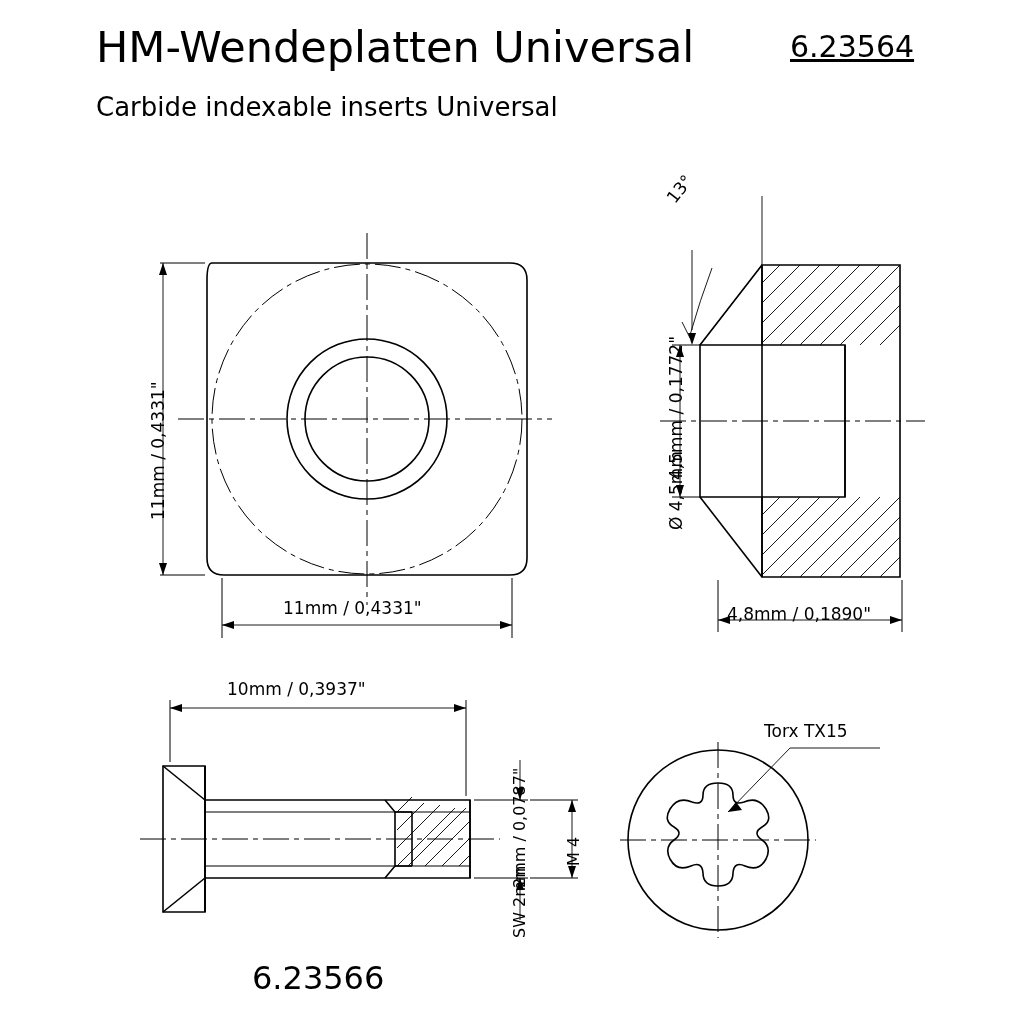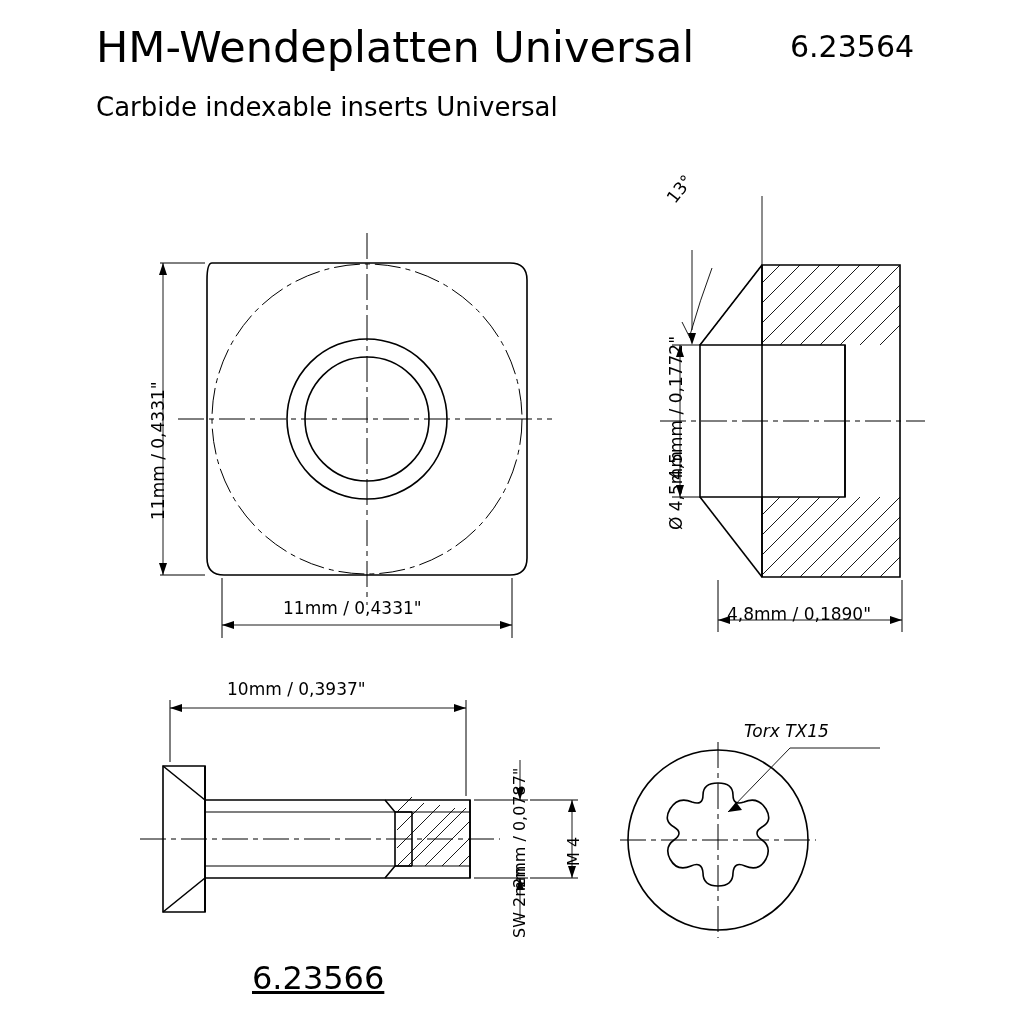--- a/index.html
+++ b/index.html
@@ -36,26 +36,26 @@
   .title-en {
     left: 96px;
     top: 94px;
     font-size: 26px;
     text-align: right;
   }
   .art-no {
     left: 790px;
     top: 32px;
     font-size: 30px;
+    text-decoration: underline;
   }
   .art-no-2 {
     left: 252px;
     top: 962px;
     font-size: 32px;
-    text-decoration: underline;
   }
   .dim {
     font-size: 17px;
   }
   .dim-small {
     font-size: 16px;
   }
   .rot90 {
     transform: rotate(-90deg);
     transform-origin: 0 0;
@@ -287,13 +287,13 @@
 <div class="txt dim" style="left:664px; top:196px; transform:rotate(-52deg); transform-origin:0 0;">13°</div>
 <div class="txt dim rot90" style="left:668px; top:480px;">4,5mm / 0,1772"</div>
 <div class="txt dim rot90" style="left:668px; top:530px;">Ø 4,5mm</div>
 <div class="txt dim" style="left:727px; top:606px;">4,8mm / 0,1890"</div>
 
 <div class="txt dim" style="left:227px; top:681px;">10mm / 0,3937"</div>
 <div class="txt dim-small rot90" style="left:512px; top:888px;">2mm / 0,0787"</div>
 <div class="txt dim-small rot90" style="left:512px; top:938px;">SW 2mm</div>
 <div class="txt dim-small rot90" style="left:566px; top:866px;">M 4</div>
 
-<div class="txt dim" style="left:744px; top:723px;font-style:italic;">Torx TX15</div>
+<div class="txt dim" style="left:764px; top:723px;">Torx TX15</div>
 
 </body></html>

